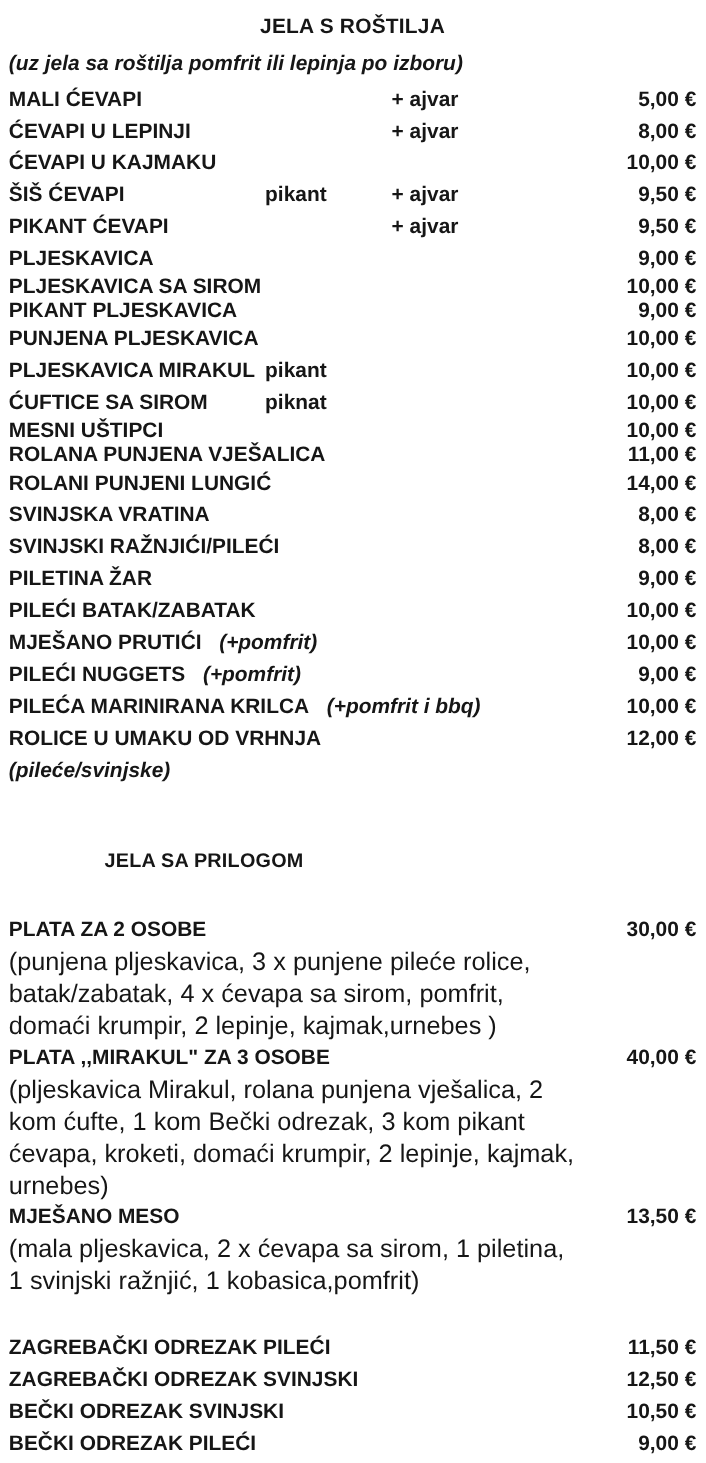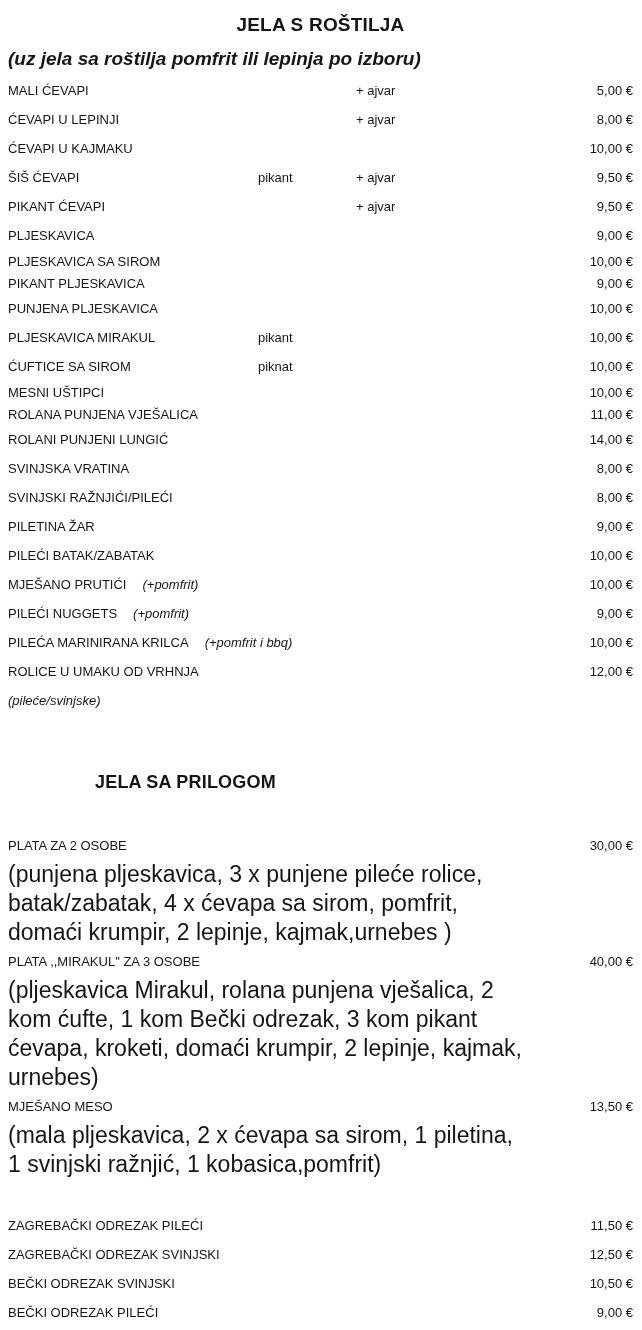--- a/index.html
+++ b/index.html
@@ -34,33 +34,34 @@
     font-style: italic;
     height: 30px;
     line-height: 30px;
     margin: 6px 0 2px 0;
   }
   .row {
     position: relative;
     display: flex;
     align-items: center;
     height: 29px;
-    font-size: 13px;
+    font-size: 19px;
     white-space: nowrap;
+    font-weight: bold;
   }
   .row.tight { height: 22px; }
   .name { display: inline-block; }
   .name.italic { font-style: italic; }
   .note {
     font-style: italic;
     margin-left: 16px;
   }
   .spice {
     position: absolute;
-    left: 250px;
+    left: 233px;
   }
   .addon {
     position: absolute;
     left: 348px;
   }
   .price {
     margin-left: auto;
   }
   .desc {
     font-size: 23px;

